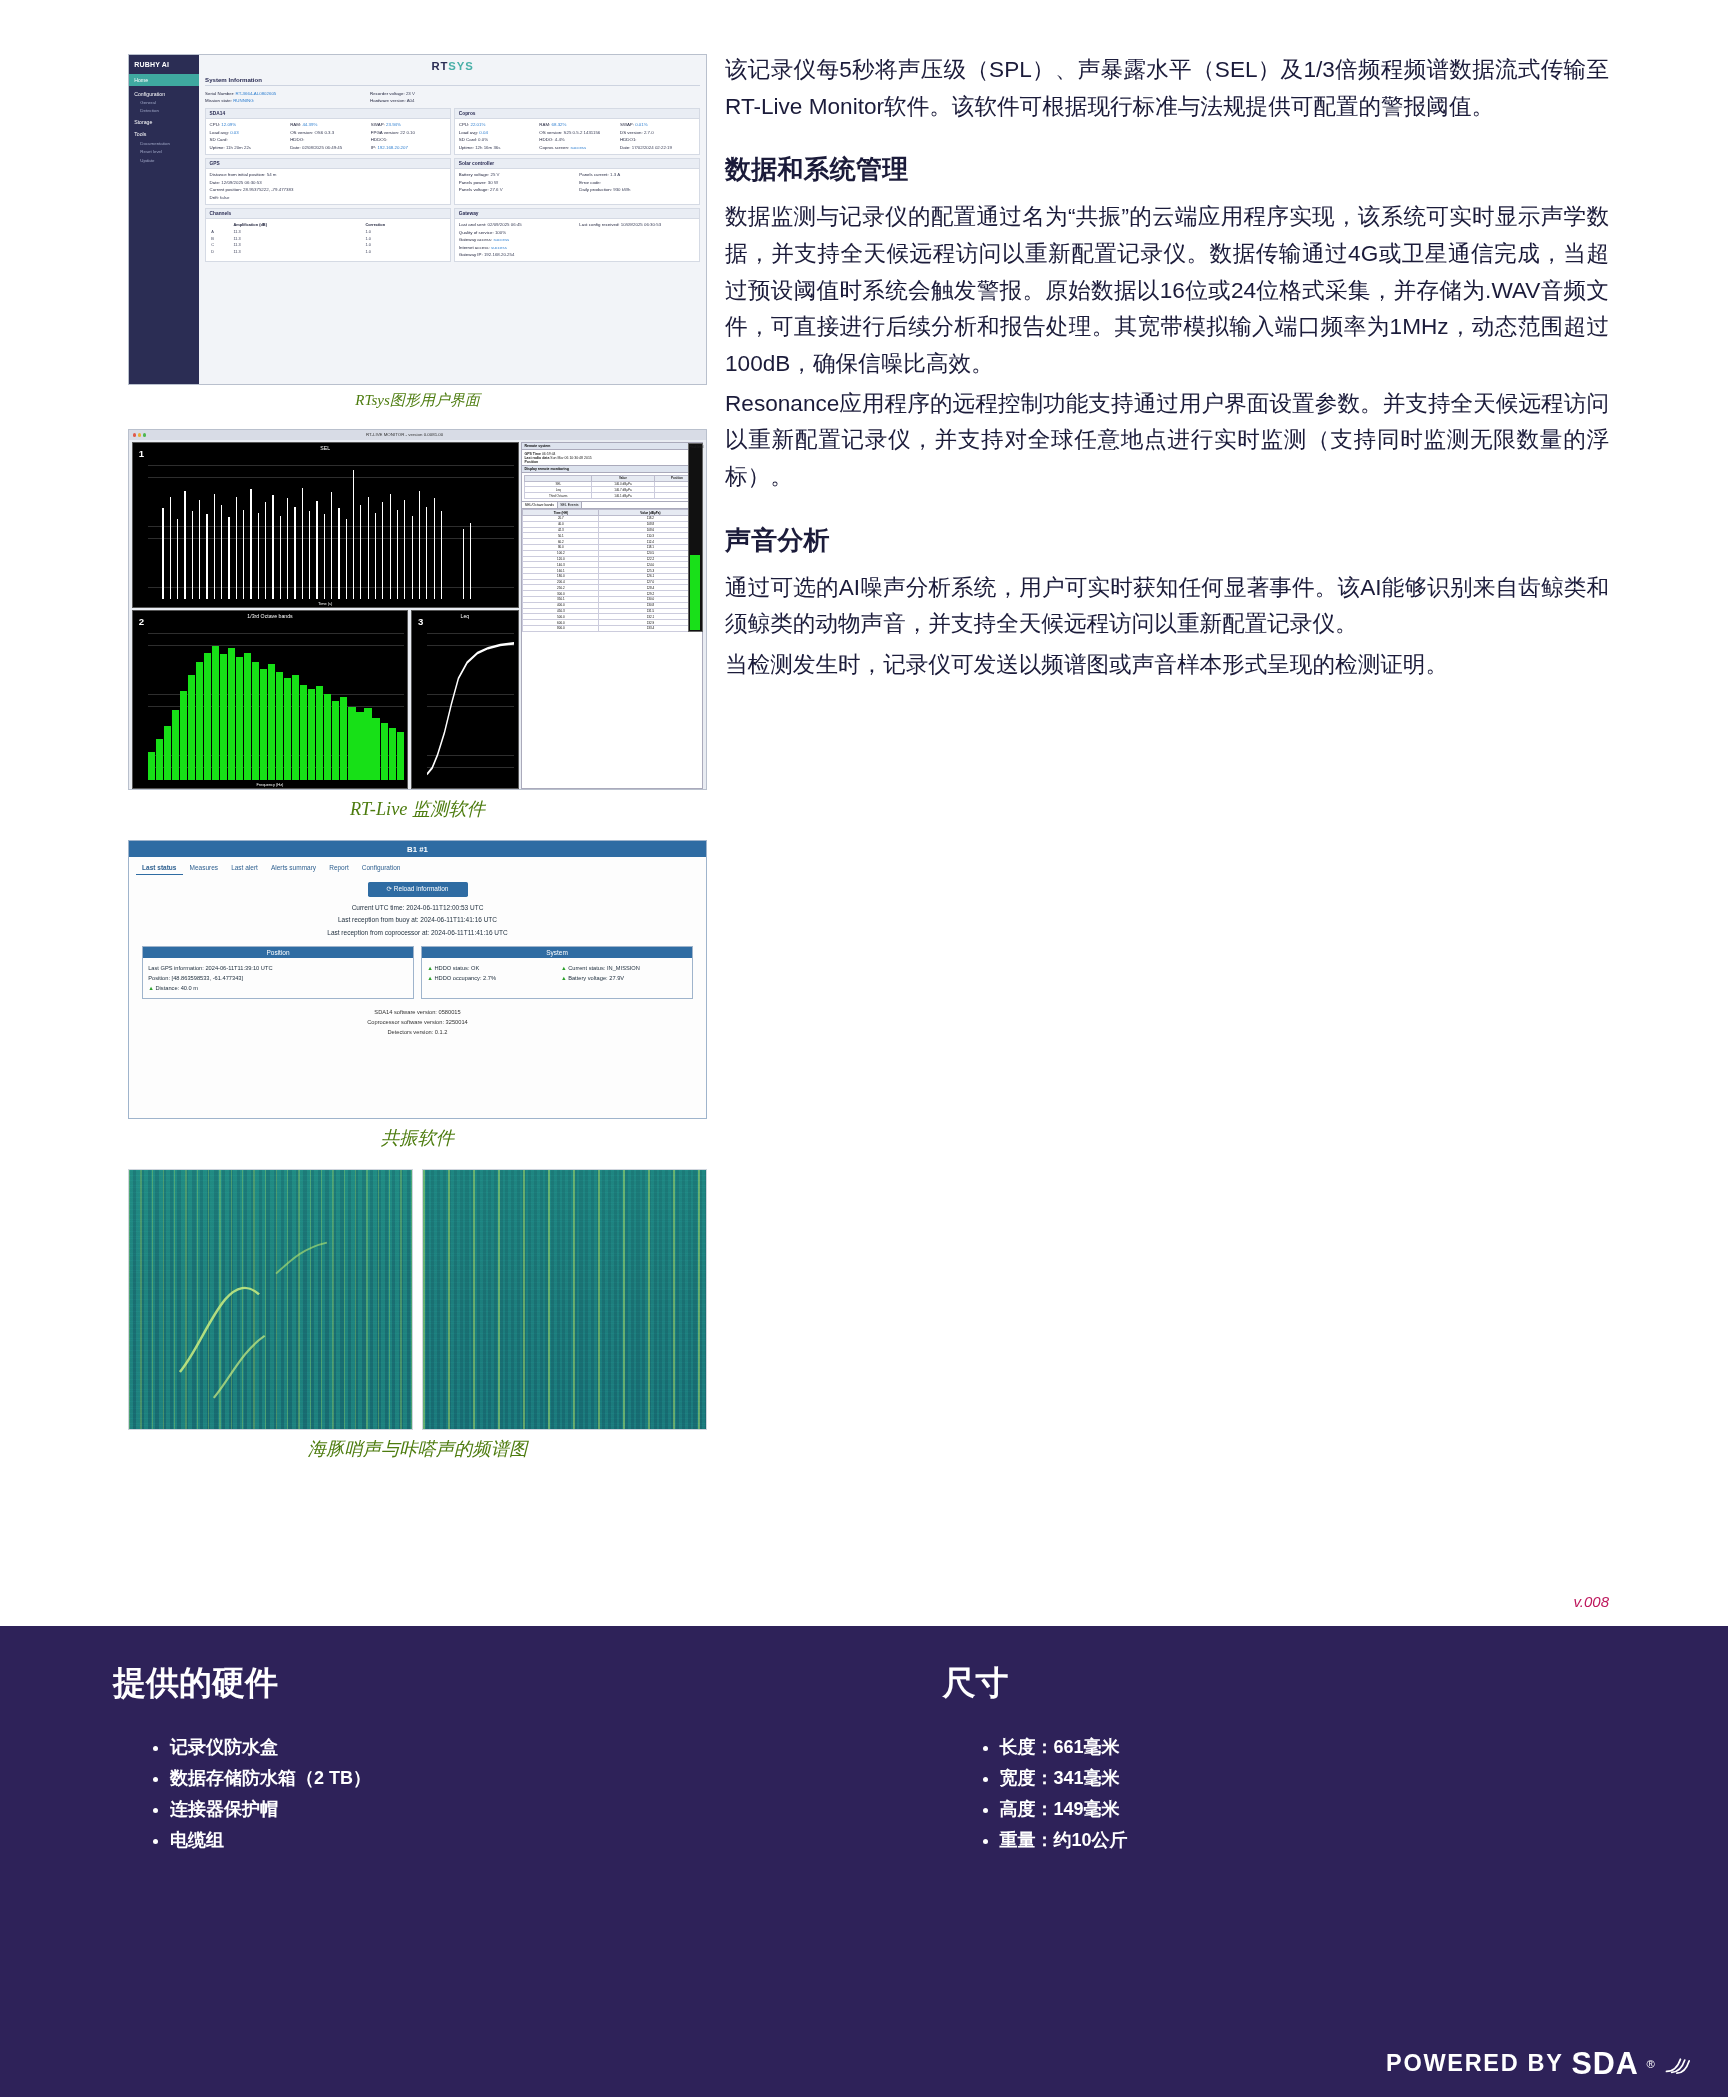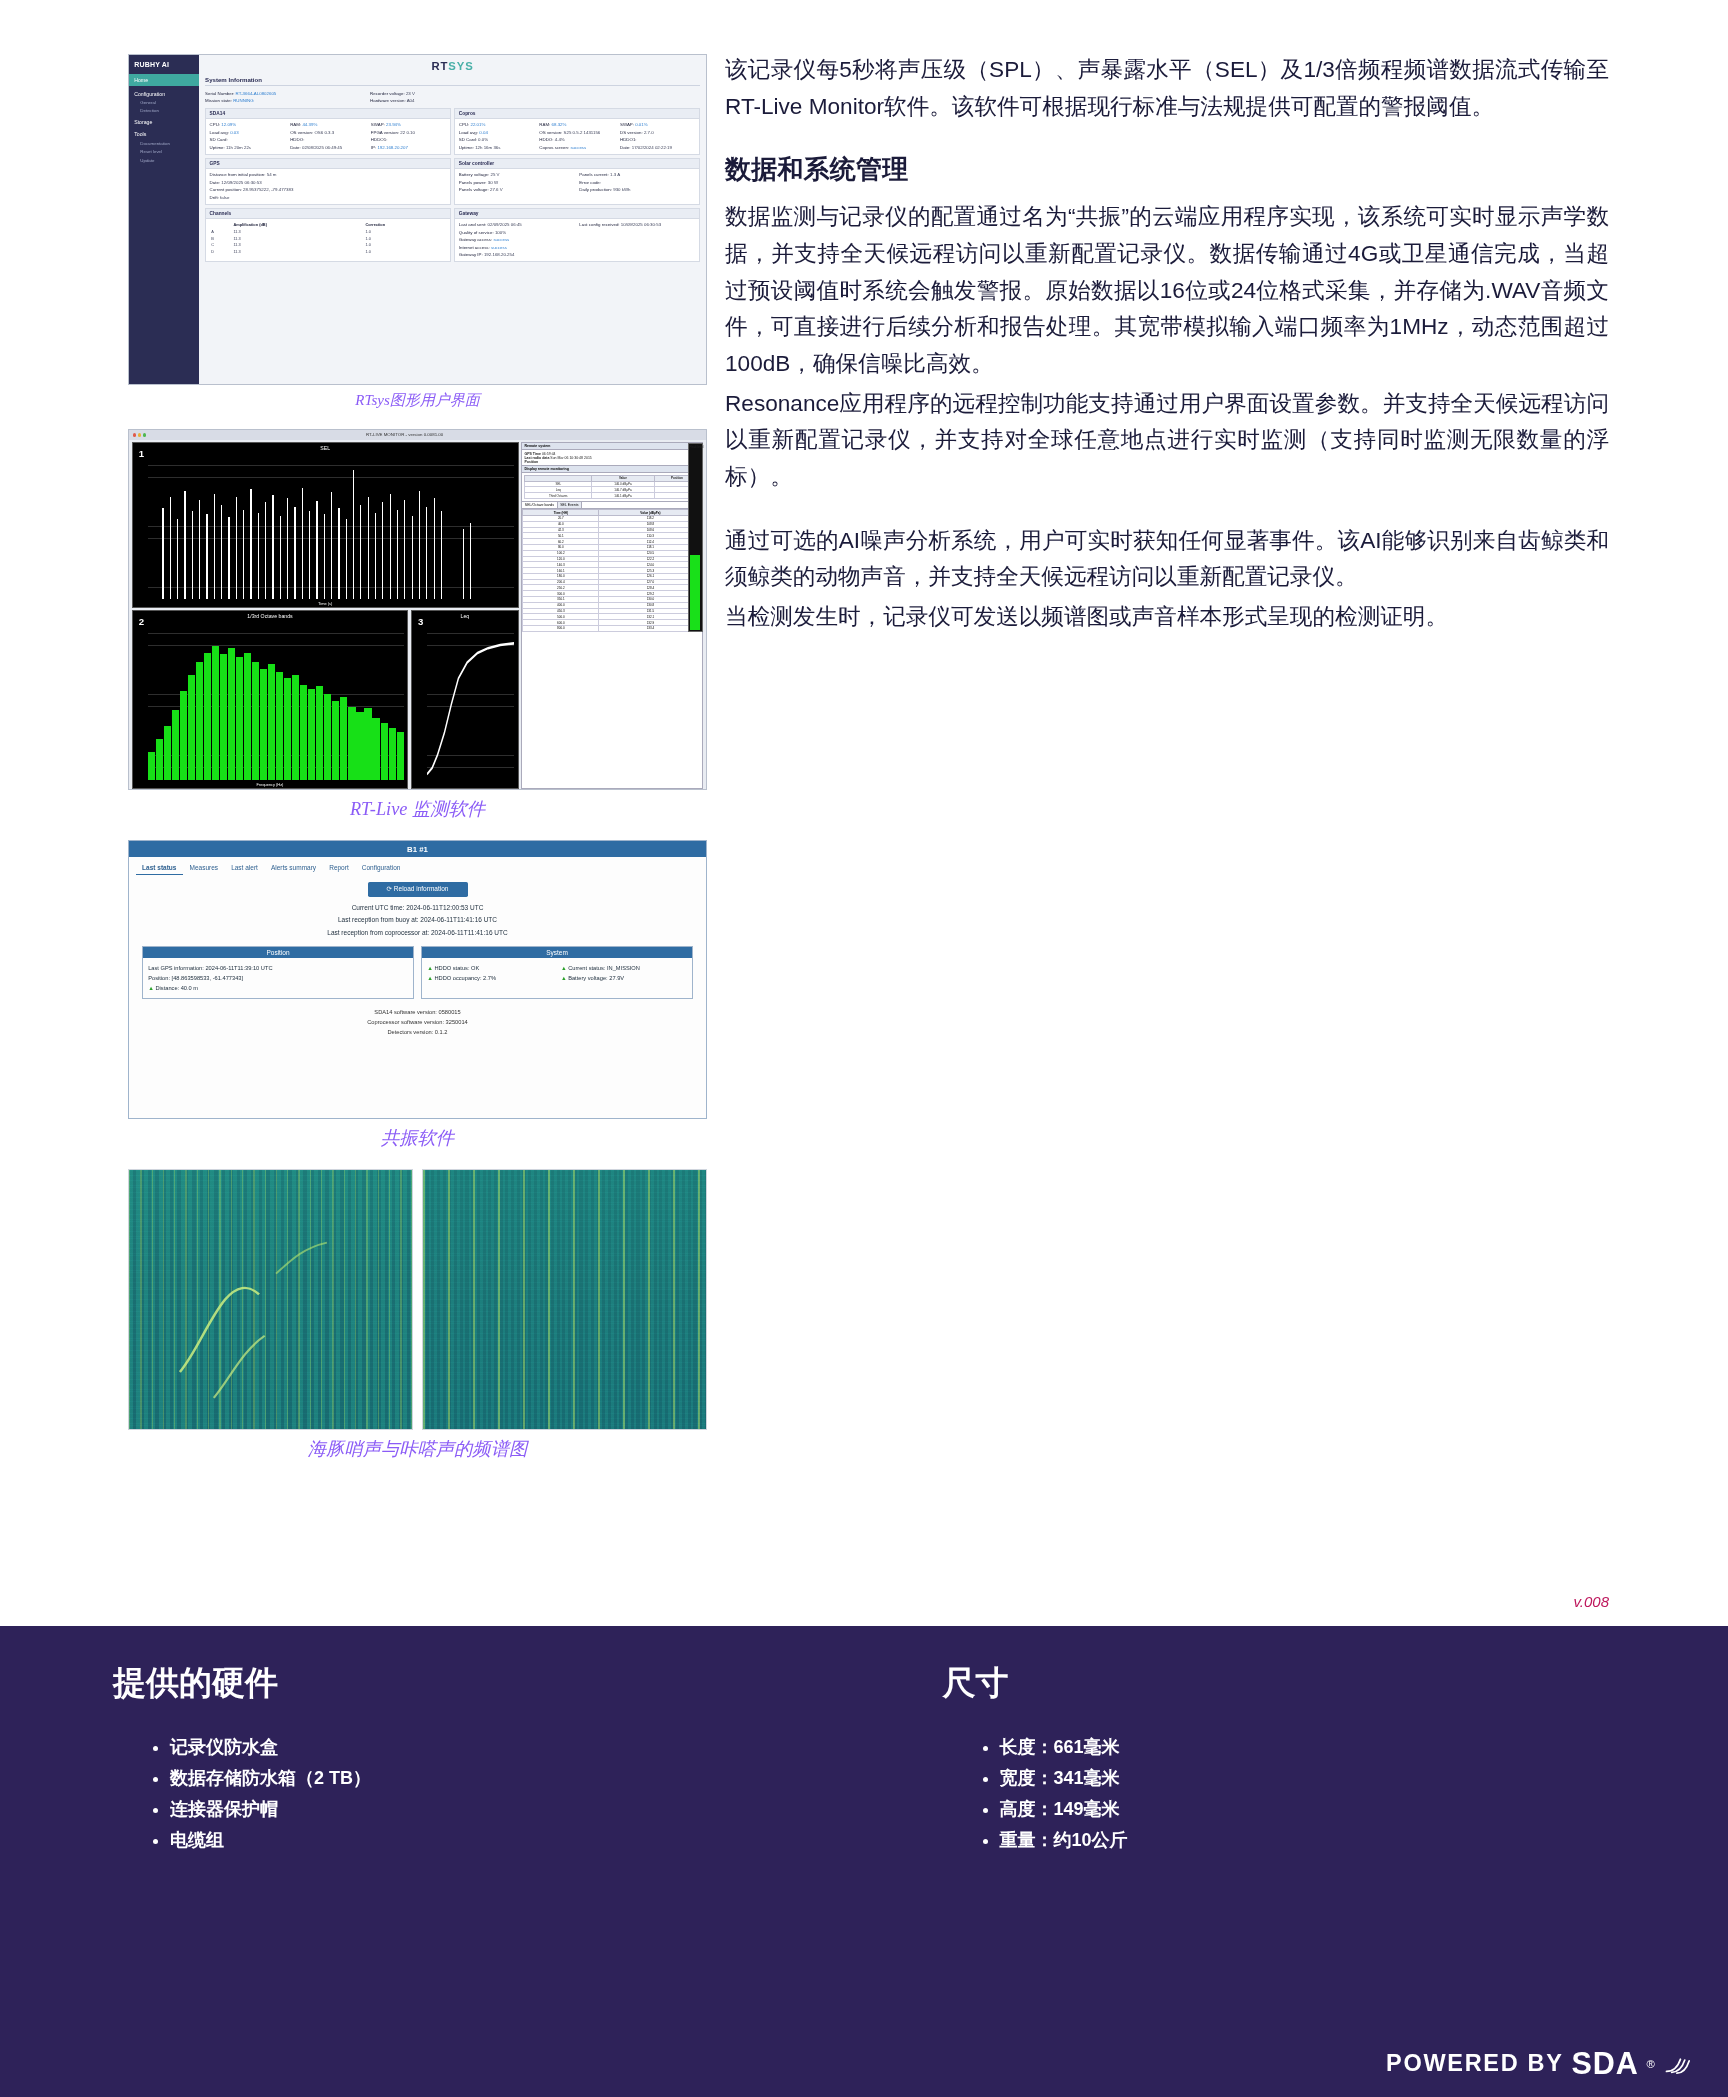--- a/index.html
+++ b/index.html
@@ -60,21 +60,21 @@
     top: 1541px;
     font-size: 15px;
     font-style: italic;
     color: #be185d;
   }
 
   
   .figure { margin-bottom: 11.3px; }
   .fig-caption {
     text-align: center;
-    color: #8b5cf6;
+    color: #4d7c0f;
     font-size: 15px;
     font-style: italic;
     margin-top: 6.1px;
     margin-bottom: 19px;
     font-family: "Liberation Serif", serif;
   }
   .fig-caption.big { font-size: 18.3px; }
 
   
   .gui {
@@ -793,20 +793,21 @@
         <p class="body-text">该记录仪每5秒将声压级（SPL）、声暴露水平（SEL）及1/3倍频程频谱数据流式传输至RT-Live Monitor软件。该软件可根据现行标准与法规提供可配置的警报阈值。</p>
       </div>
 
       <div class="sec-block">
         <h2 class="sec-title">数据和系统管理</h2>
         <p class="body-text">数据监测与记录仪的配置通过名为“共振”的云端应用程序实现，该系统可实时显示声学数据，并支持全天候远程访问以重新配置记录仪。数据传输通过4G或卫星通信完成，当超过预设阈值时系统会触发警报。原始数据以16位或24位格式采集，并存储为.WAV音频文件，可直接进行后续分析和报告处理。其宽带模拟输入端口频率为1MHz，动态范围超过100dB，确保信噪比高效。</p>
         <p class="body-text">Resonance应用程序的远程控制功能支持通过用户界面设置参数。并支持全天候远程访问以重新配置记录仪，并支持对全球任意地点进行实时监测（支持同时监测无限数量的浮标）。</p>
       </div>
 
       <div class="sec-block">
+        <h2 class="sec-title">声音分析</h2>
         <p class="body-text">通过可选的AI噪声分析系统，用户可实时获知任何显著事件。该AI能够识别来自齿鲸类和须鲸类的动物声音，并支持全天候远程访问以重新配置记录仪。</p>
         <p class="body-text">当检测发生时，记录仪可发送以频谱图或声音样本形式呈现的检测证明。</p>
       </div>
 
       <div class="version">v.008</div>
     </div>
 
   </div>
 
   <div class="band">

